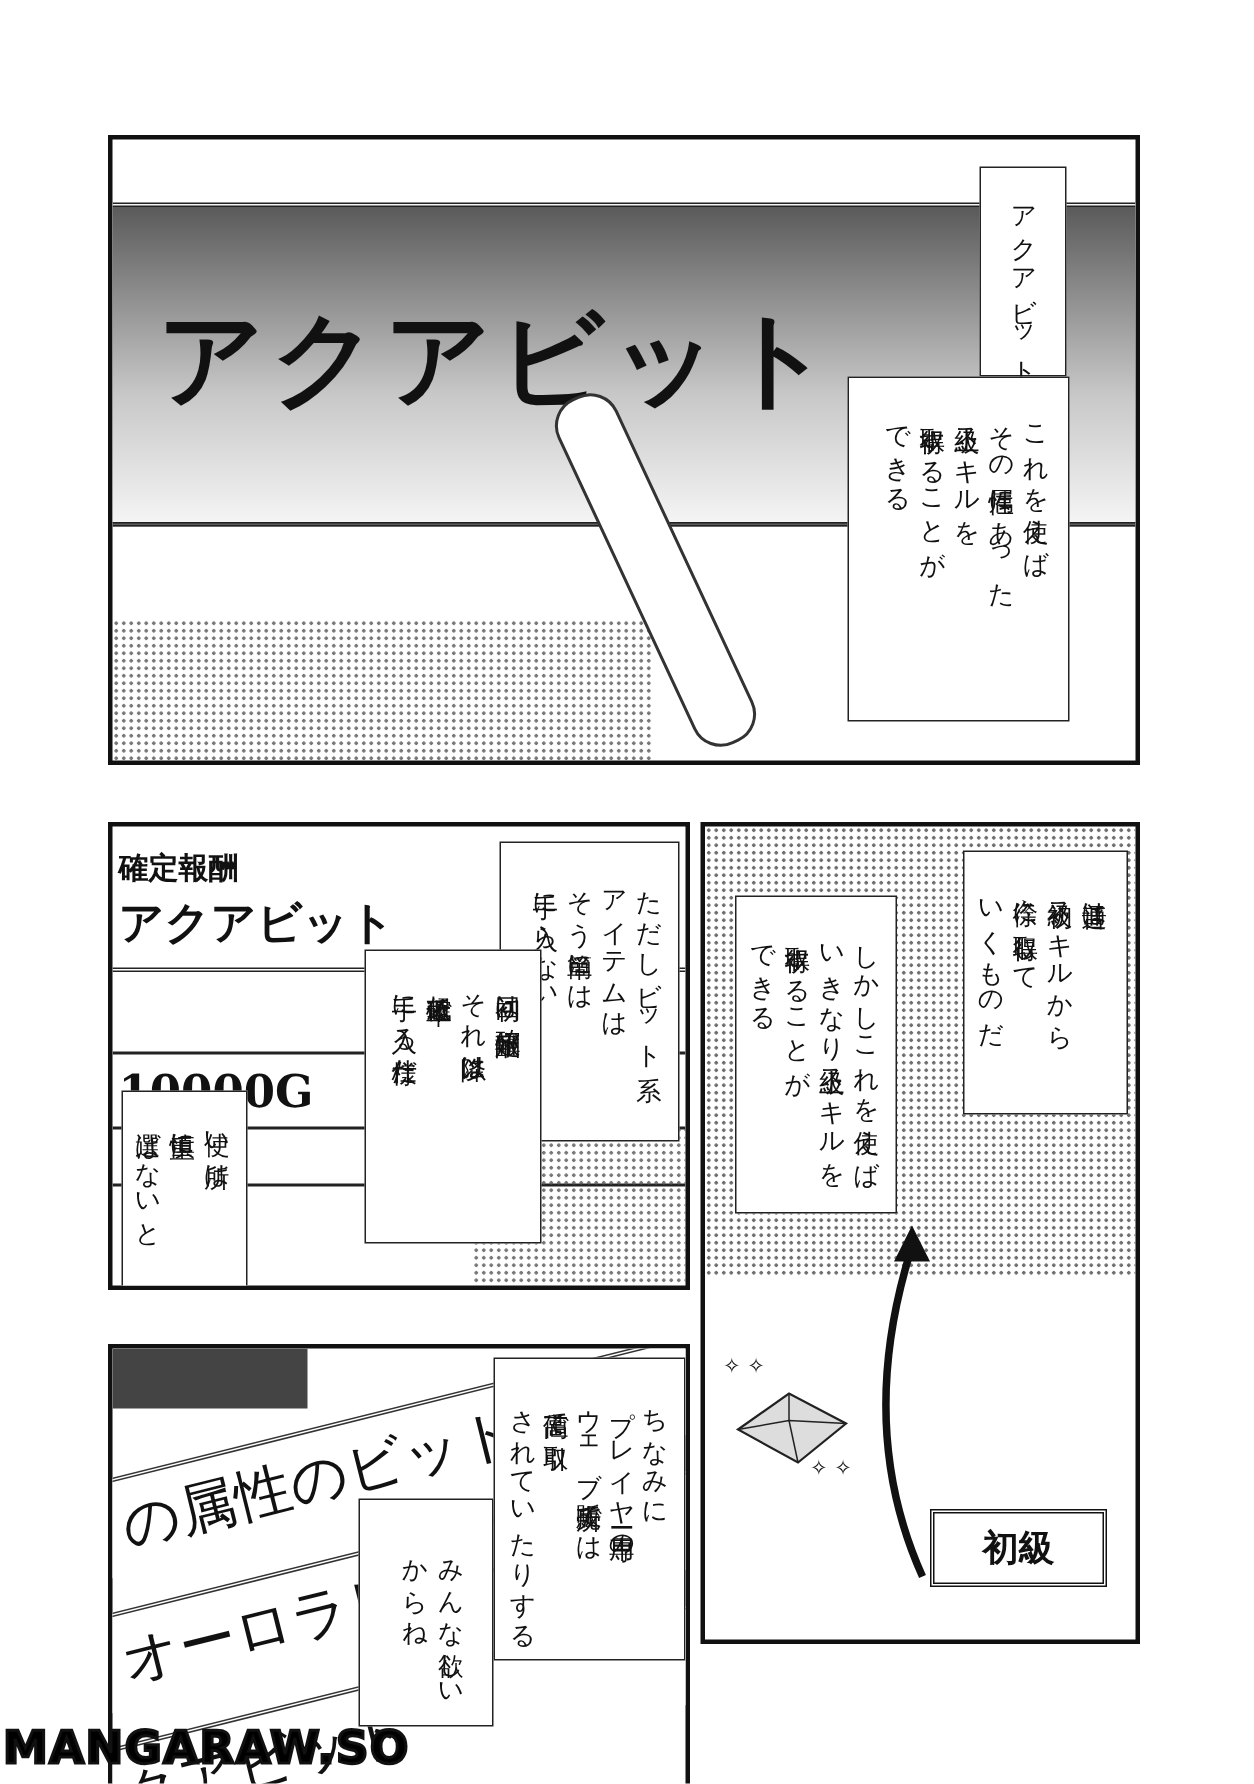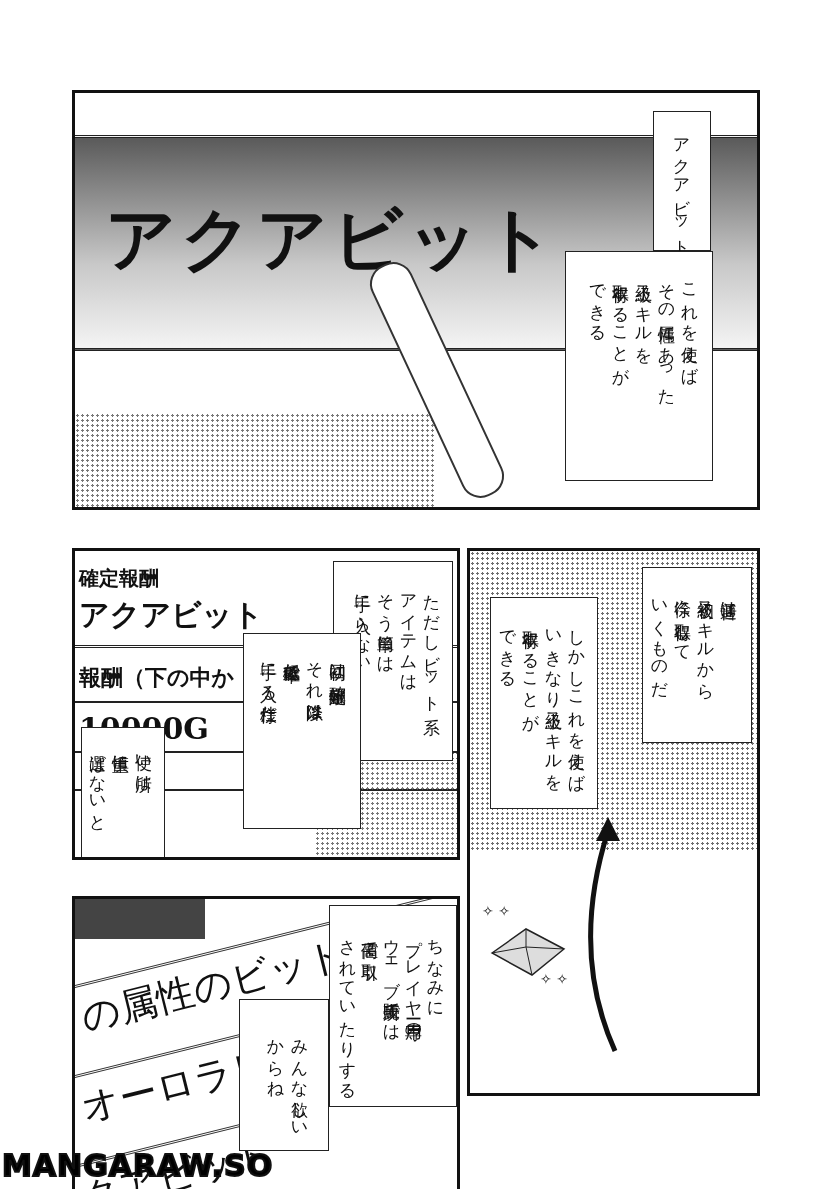--- a/index.html
+++ b/index.html
@@ -29,21 +29,20 @@
     <div class="vt" style="right:58px;top:20px;">上級スキルを</div>
     <div class="vt" style="right:81px;top:20px;">取得することが</div>
     <div class="vt" style="right:104px;top:20px;">できる</div>
   </div>
 </div>
 
 <div class="panel" style="left:72px;top:548px;width:388px;height:312px;">
   <div style="position:absolute;left:4px;top:14px;font-size:20px;font-weight:bold;font-family:Liberation Mono, monospace;">確定報酬</div>
   <div style="position:absolute;left:4px;top:44px;font-size:30px;font-weight:bold;">アクアビット</div>
   <div style="position:absolute;left:0;top:94px;width:100%;border-top:3px double #222;"></div>
-  <div style="position:absolute;left:4px;top:112px;font-size:22px;font-weight:bold;">報酬（下の中か</div>
   <div style="position:absolute;left:0;top:150px;width:100%;border-top:2px solid #222;"></div>
   <div style="position:absolute;left:4px;top:160px;font-size:30px;font-weight:bold;font-family:'DejaVu Serif',serif;">10000G</div>
   <div style="position:absolute;left:0;top:200px;width:100%;border-top:2px solid #222;"></div>
   <div style="position:absolute;left:0;top:238px;width:100%;border-top:2px solid #222;"></div>
   <div class="dots" style="position:absolute;left:240px;top:200px;width:150px;height:110px;opacity:.8;"></div>
   <div class="box" style="left:258px;top:10px;width:120px;height:200px;">
     <div class="vt" style="right:10px;top:20px;">ただしビット系</div>
     <div class="vt" style="right:33px;top:20px;">アイテムは</div>
     <div class="vt" style="right:56px;top:20px;">そう簡単には</div>
     <div class="vt" style="right:79px;top:20px;">手に入らない</div>
@@ -80,20 +79,21 @@
     <polygon points="48,6 36,30 60,30" fill="#111"></polygon>
   </svg>
   <svg style="position:absolute;left:20px;top:370px;" width="80" height="60" viewBox="0 0 80 60">
     <polygon points="2,32 36,8 74,28 42,54" fill="#ddd" stroke="#222" stroke-width="1.5"></polygon>
     <polyline points="2,32 36,26 74,28" fill="none" stroke="#222"></polyline>
     <line x1="36" y1="8" x2="36" y2="26" stroke="#222"></line>
     <line x1="36" y1="26" x2="42" y2="54" stroke="#222"></line>
   </svg>
   <div style="position:absolute;left:12px;top:352px;font-size:14px;">✧ ✧</div>
   <div style="position:absolute;left:70px;top:420px;font-size:14px;">✧ ✧</div>
+  <div class="rung" style="left:150px;top:455px;">初級</div>
 </div>
 
 <div class="panel" style="left:72px;top:896px;width:388px;height:300px;border-bottom:none;">
   <div style="position:absolute;left:0;top:0;width:130px;height:40px;background:#444;"></div>
   <div class="strip" style="top:96px;">の属性のビット交換希</div>
   <div class="strip" style="top:186px;">オーロラビット交換希</div>
   <div class="strip" style="top:276px;">クアビット</div>
   <div class="box" style="left:254px;top:6px;width:128px;height:202px;">
     <div class="vt" style="right:10px;top:22px;">ちなみに</div>
     <div class="vt" style="right:32px;top:22px;">プレイヤー専用の</div>

